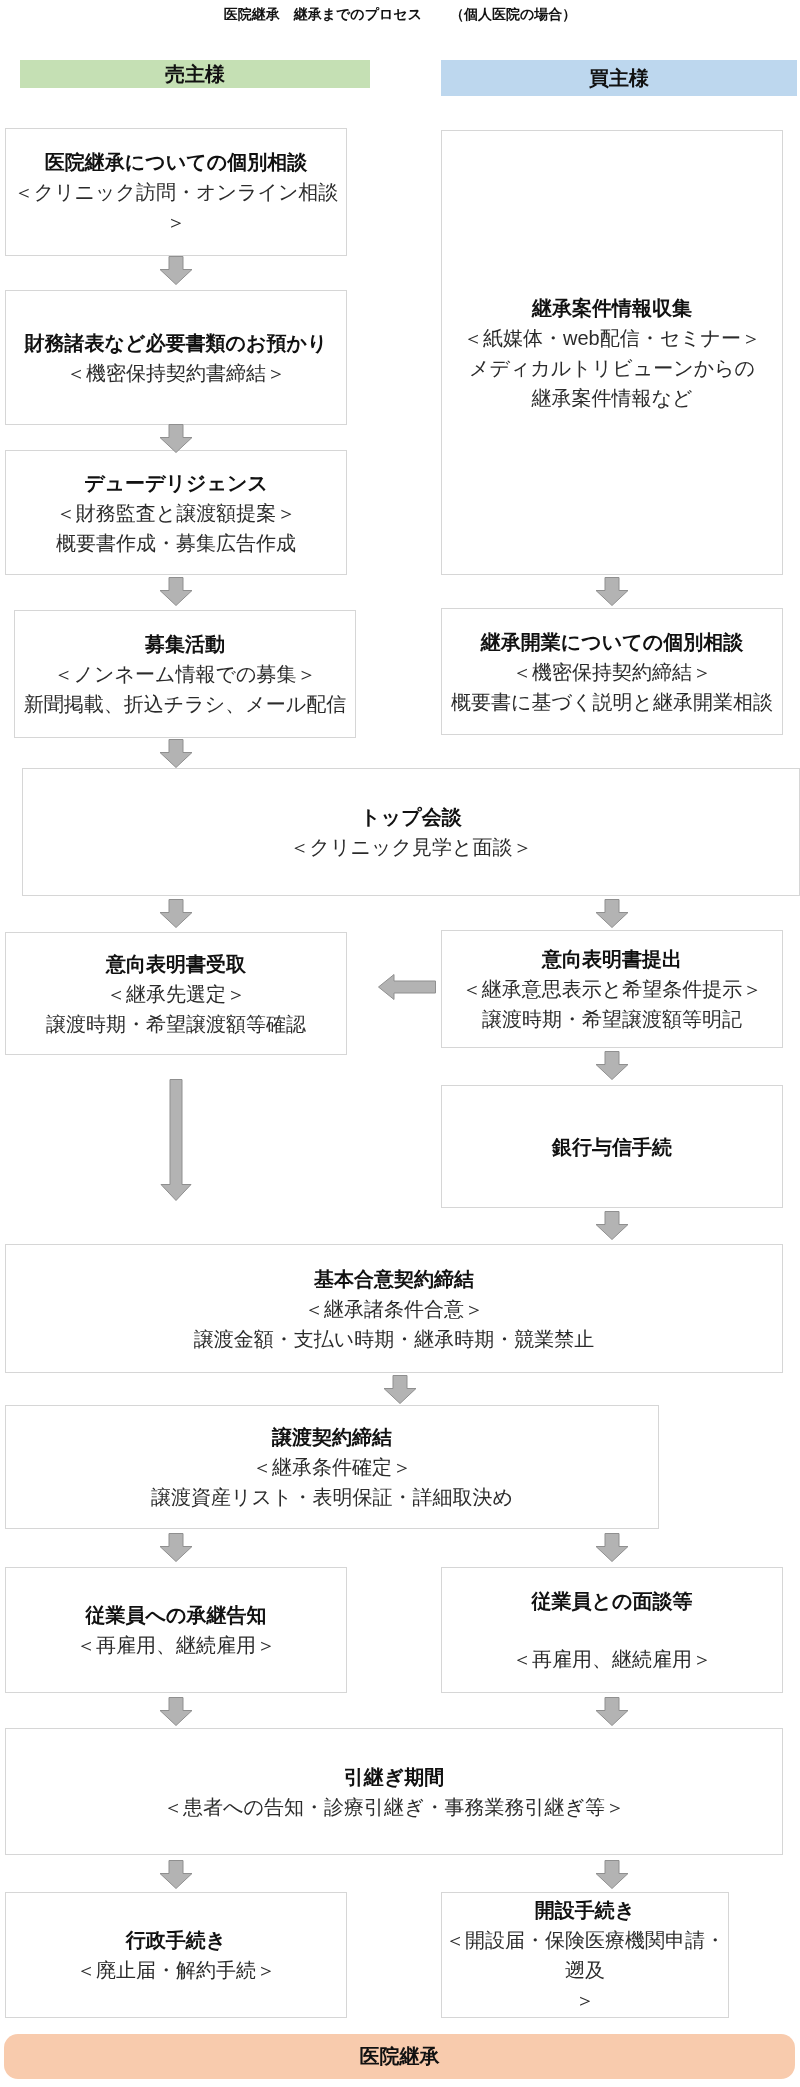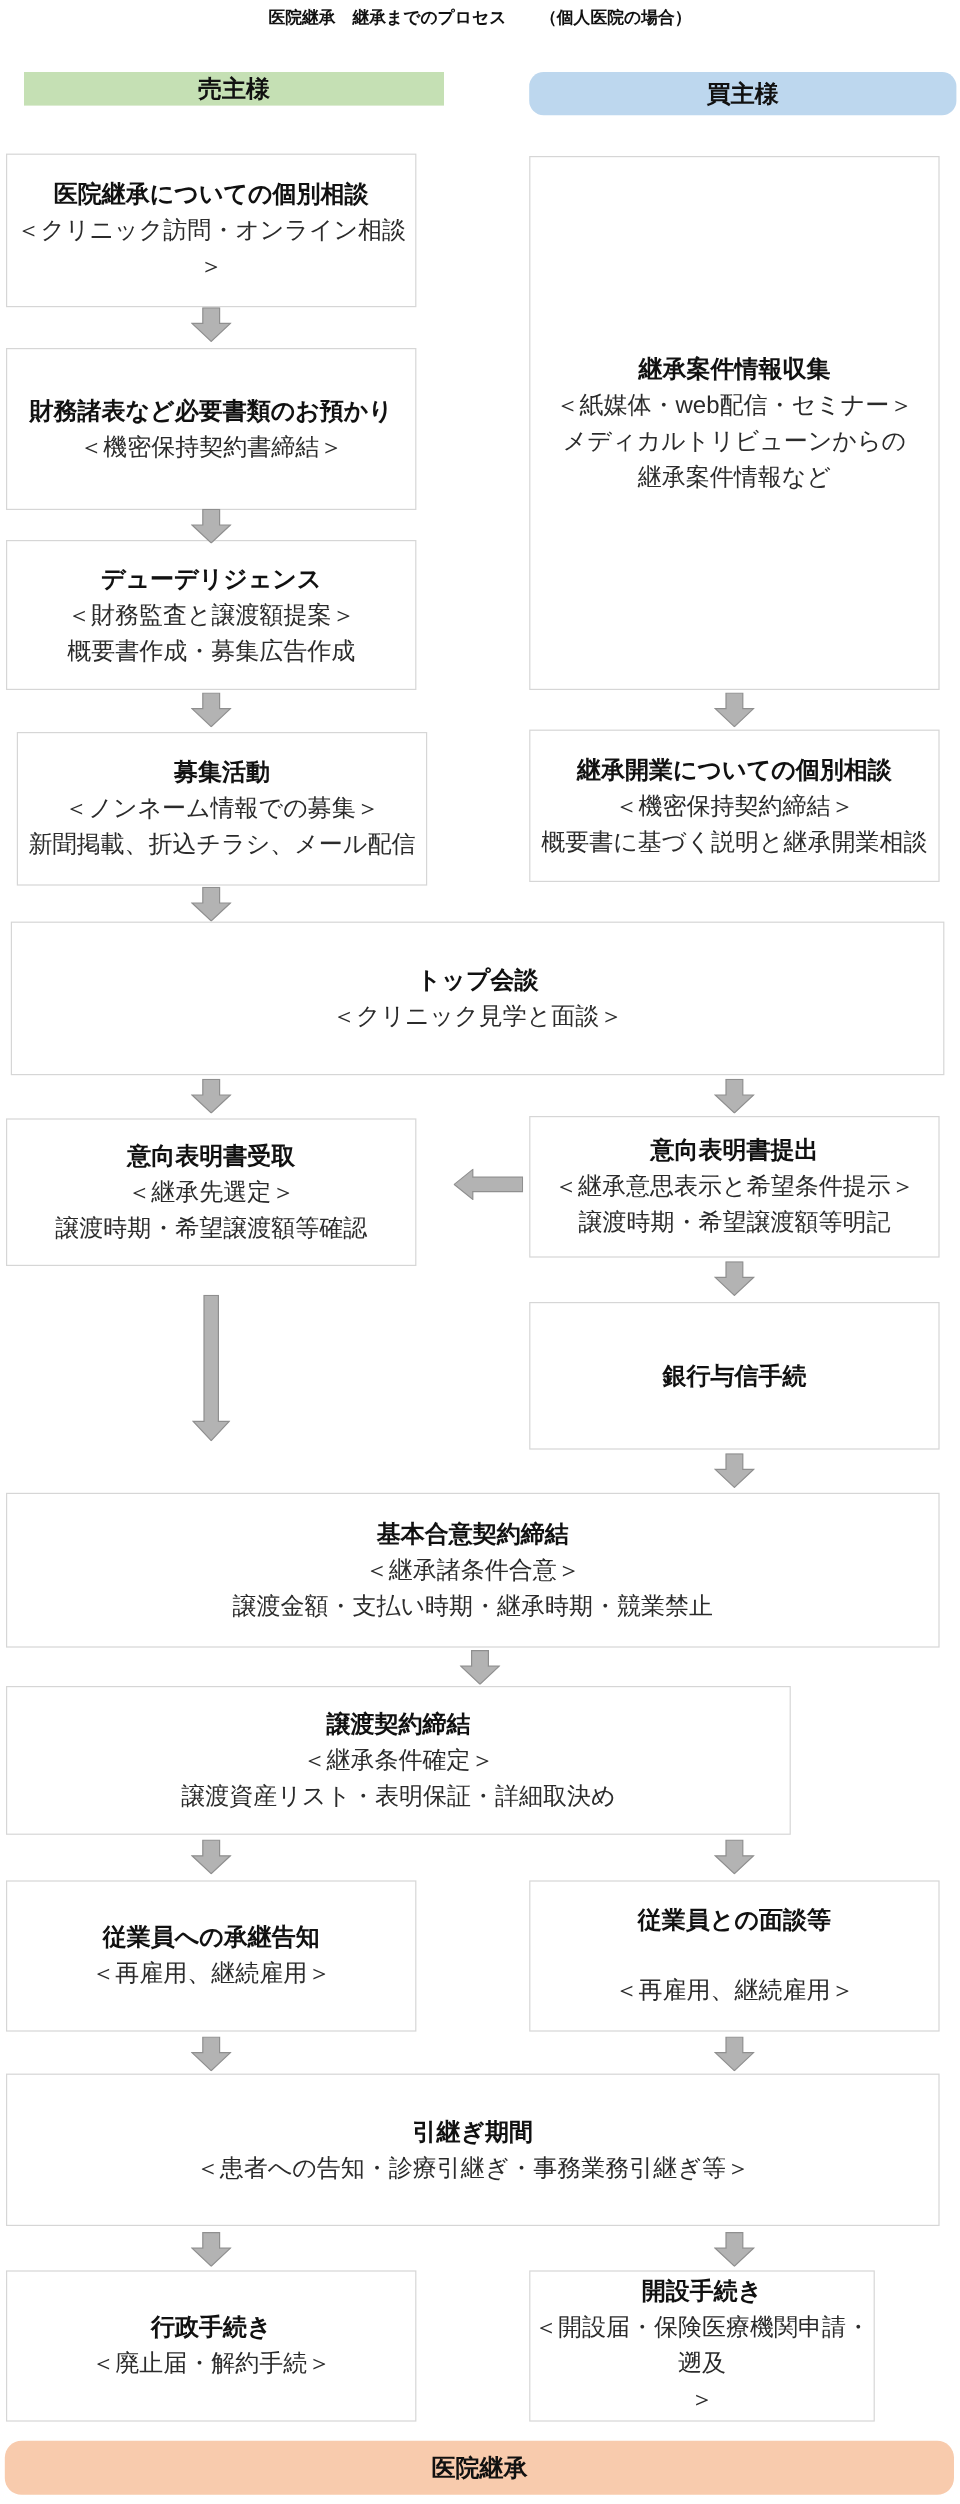--- a/index.html
+++ b/index.html
@@ -19,21 +19,21 @@
   .doc-title{
     position:absolute;left:0;top:6px;width:800px;
     text-align:center;font-size:14px;font-weight:bold;color:#111;
     letter-spacing:0;
   }
   .header-bar{
     position:absolute;display:flex;align-items:center;justify-content:center;
     font-size:20px;font-weight:bold;color:#111;
   }
   .header-bar.seller{background:var(--seller-header);}
-  .header-bar.buyer{background:var(--buyer-header);border-radius:12px;}
+  .header-bar.buyer{background:var(--buyer-header);}
   .box{
     position:absolute;background:#fff;
     border:1.5px solid var(--box-border);
     display:flex;flex-direction:column;align-items:center;justify-content:center;
     text-align:center;font-size:20px;line-height:1.5;
     box-sizing:border-box;
   }
   .bt{font-weight:bold;color:#111;}
   .bb{font-weight:normal;color:#2b2b2b;white-space:pre-line;}
   .arr{position:absolute;}
@@ -77,21 +77,21 @@
   <div class="bb">＜紙媒体・web配信・セミナー＞
 メディカルトリビューンからの
 継承案件情報など</div>
 </div>
 <div class="box" style="left:441px;top:608px;width:342px;height:127px;">
   <div class="bt">継承開業についての個別相談</div>
   <div class="bb">＜機密保持契約締結＞
 概要書に基づく説明と継承開業相談</div>
 </div>
 
-<div class="box" style="left:9px;top:768px;width:778px;height:128px;">
+<div class="box" style="left:22px;top:768px;width:778px;height:128px;">
   <div class="bt">トップ会談</div>
   <div class="bb">＜クリニック見学と面談＞</div>
 </div>
 
 <div class="box" style="left:5px;top:932px;width:342px;height:123px;">
   <div class="bt">意向表明書受取</div>
   <div class="bb">＜継承先選定＞
 譲渡時期・希望譲渡額等確認</div>
 </div>
 <div class="box" style="left:441px;top:930px;width:342px;height:118px;">

